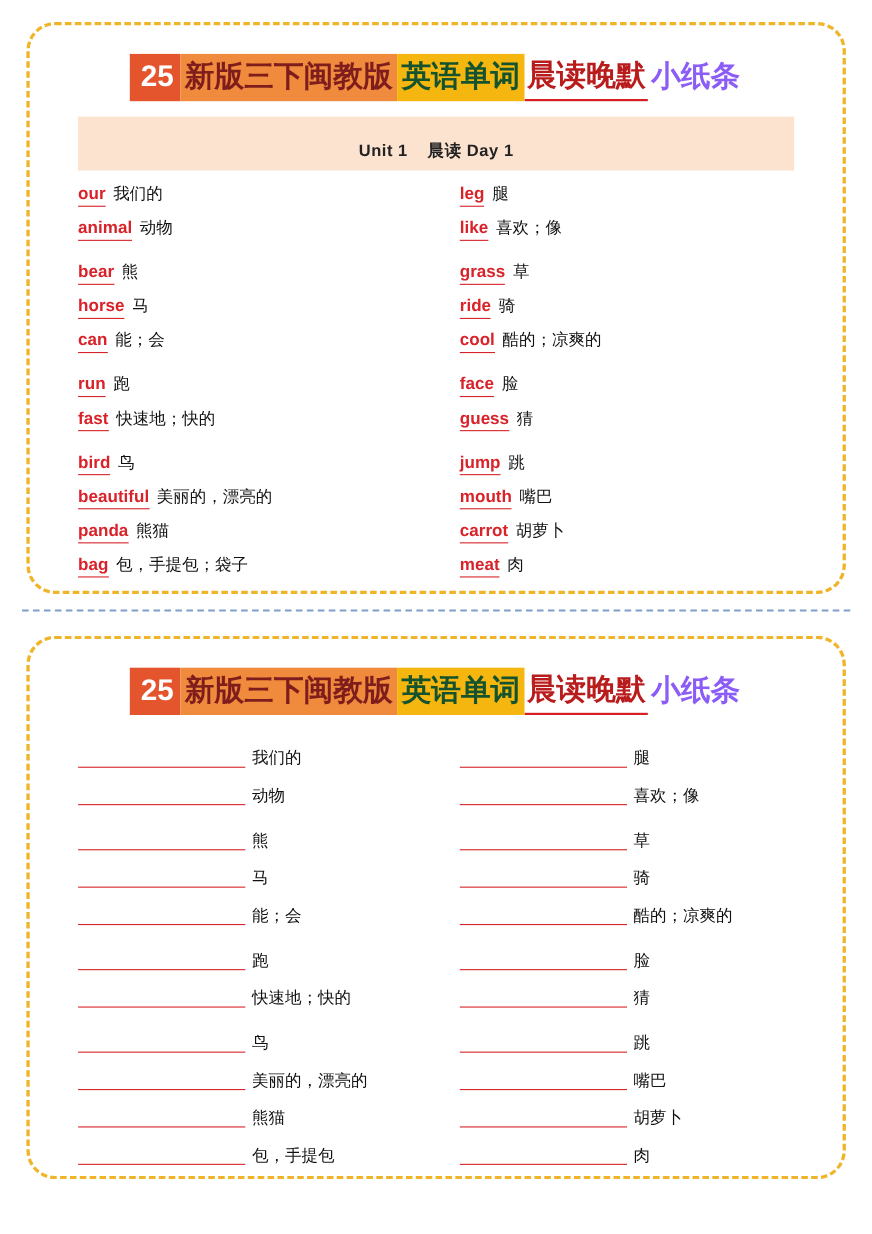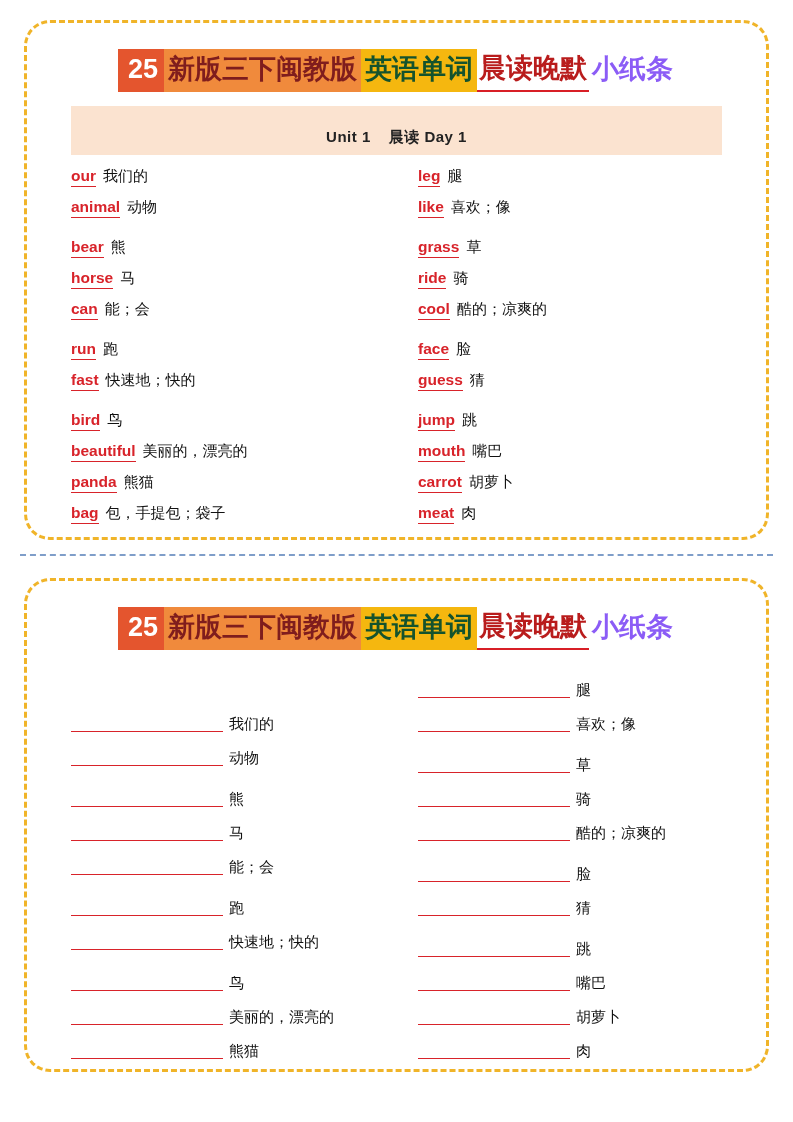--- a/index.html
+++ b/index.html
@@ -344,20 +344,24 @@
           <span class="blank-cn">鸟</span>
         </div>
         <div class="blank-row">
           <span class="blank-line"></span>
           <span class="blank-cn">美丽的，漂亮的</span>
         </div>
         <div class="blank-row">
           <span class="blank-line"></span>
           <span class="blank-cn">熊猫</span>
         </div>
+        <div class="blank-row">
+          <span class="blank-line"></span>
+          <span class="blank-cn">包，手提包</span>
+        </div>
       </div>
 
       <div class="col">
         <div class="blank-row">
           <span class="blank-line"></span>
           <span class="blank-cn">腿</span>
         </div>
         <div class="blank-row">
           <span class="blank-line"></span>
           <span class="blank-cn">喜欢；像</span>

